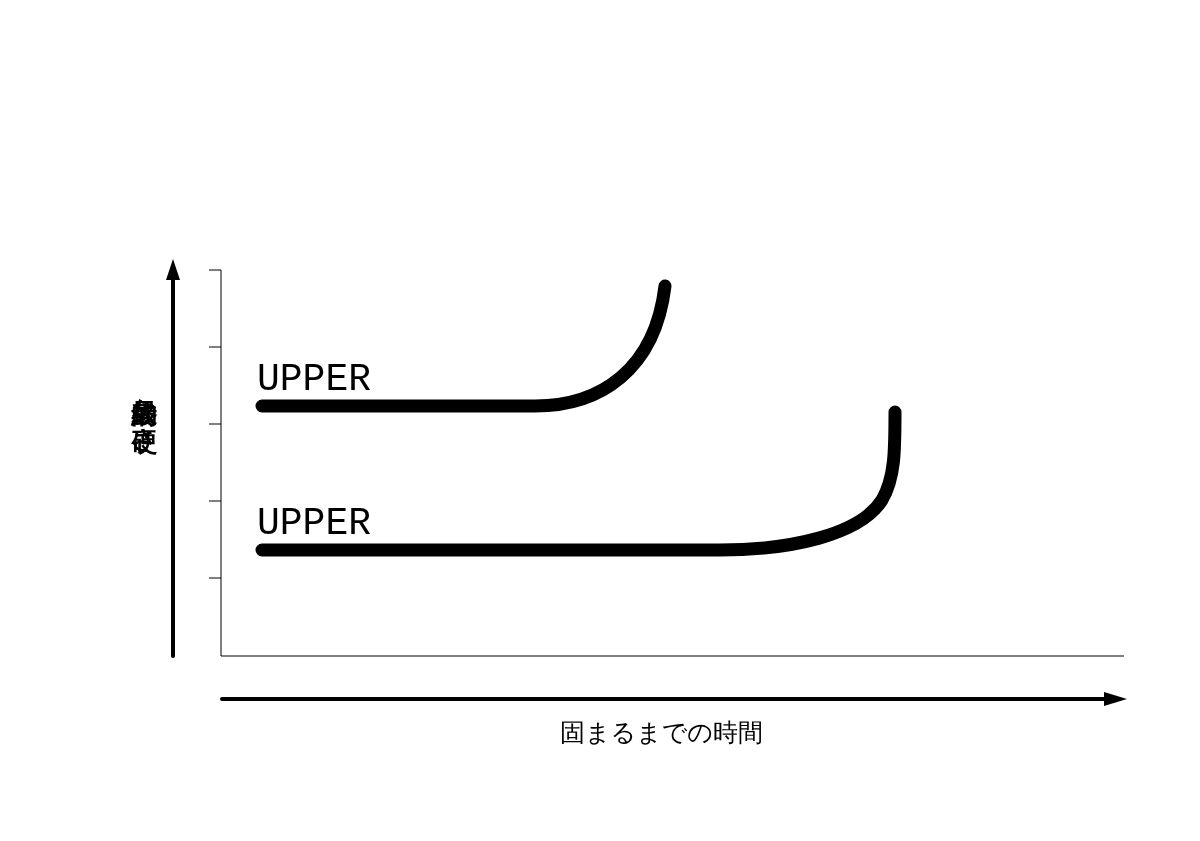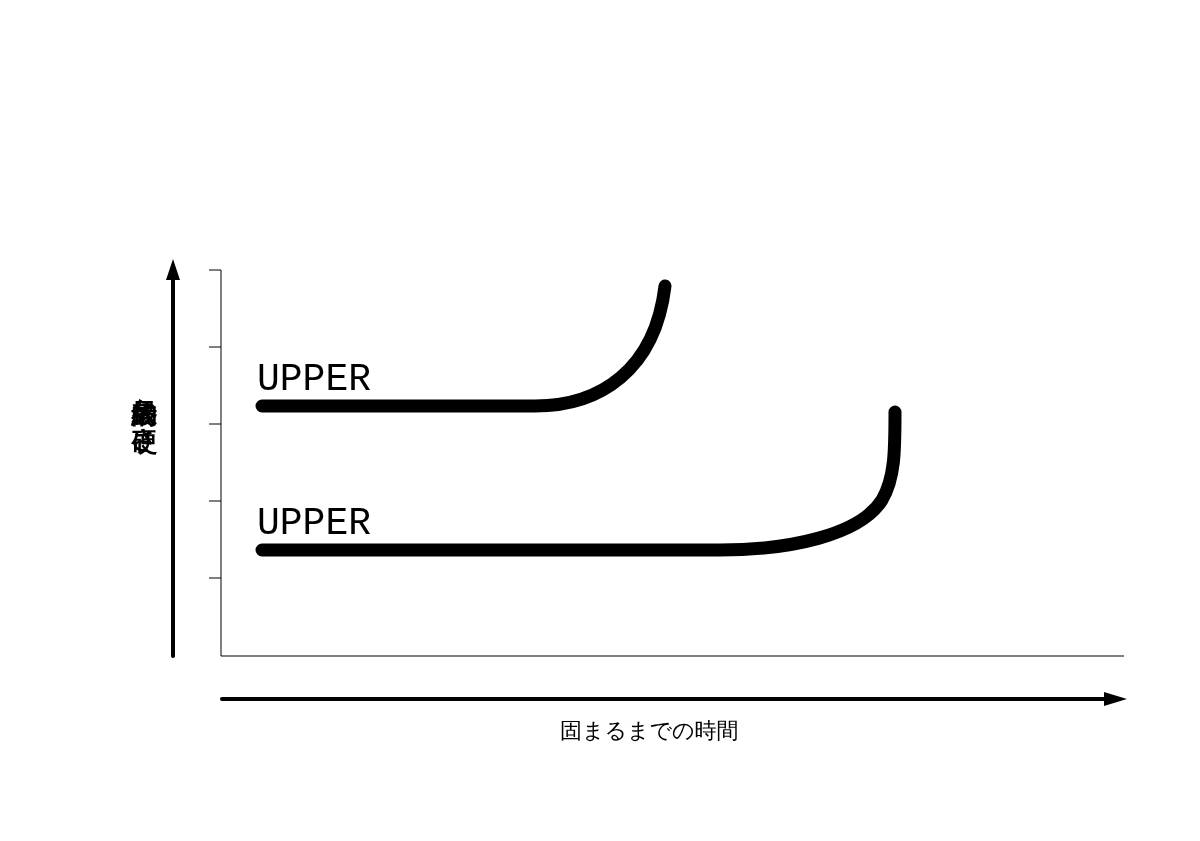--- a/index.html
+++ b/index.html
@@ -1,20 +1,20 @@
 <!DOCTYPE html>
 <html><head>
   <meta charset="utf-8">
   <style>
     html, body { margin: 0; padding: 0; background: #ffffff; }
     body { width: 1200px; height: 841px; position: relative; overflow: hidden; font-family: "DejaVu Sans", sans-serif; }
     svg { position: absolute; left: 0; top: 0; }
     .series-label { position: absolute; font-family: Liberation Mono, monospace; font-size: 38px; color: #000; line-height: 1; letter-spacing: 0px; }
     .ylabel { position: absolute; left: 124px; top: 380px; width: 34px; font-family: "DejaVu Sans", sans-serif; font-weight: bold; font-size: 26px; line-height: 27px; color: #000; text-align: center; writing-mode: vertical-rl; }
-    .xlabel { position: absolute; left: 560px; top: 716px; font-family: "DejaVu Sans", sans-serif; font-size: 22px; color: #000; white-space: nowrap; }
+    .xlabel { position: absolute; left: 560px; top: 716px; font-family: "DejaVu Sans", sans-serif; font-size: 25px; color: #000; white-space: nowrap; }
   </style>
 </head>
 <body>
 
 <svg width="1200" height="841" viewBox="0 0 1200 841">
   <defs>
     <marker id="arrowhead" markerWidth="10" markerHeight="10" refX="8" refY="5" orient="auto" markerUnits="userSpaceOnUse">
       <path d="M0,0 L10,5 L0,10 Z" fill="#000"></path>
     </marker>
   </defs>

